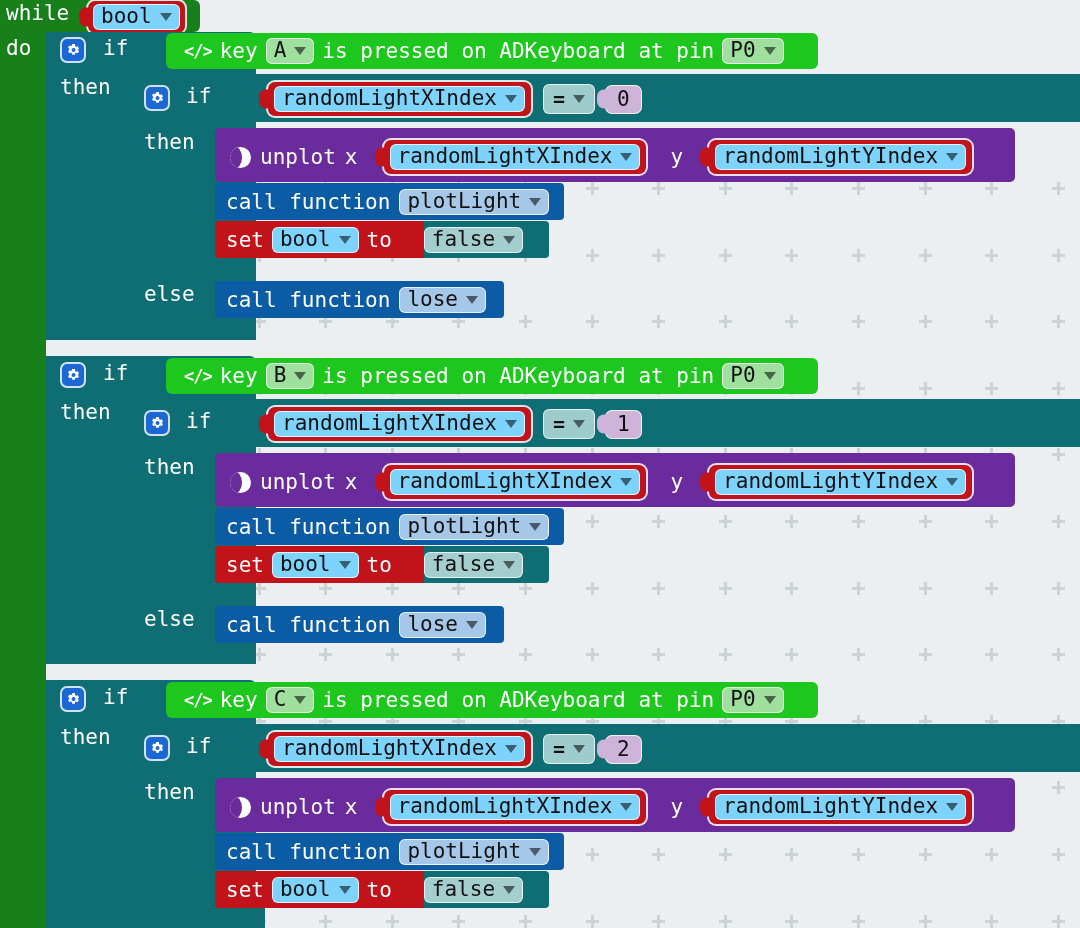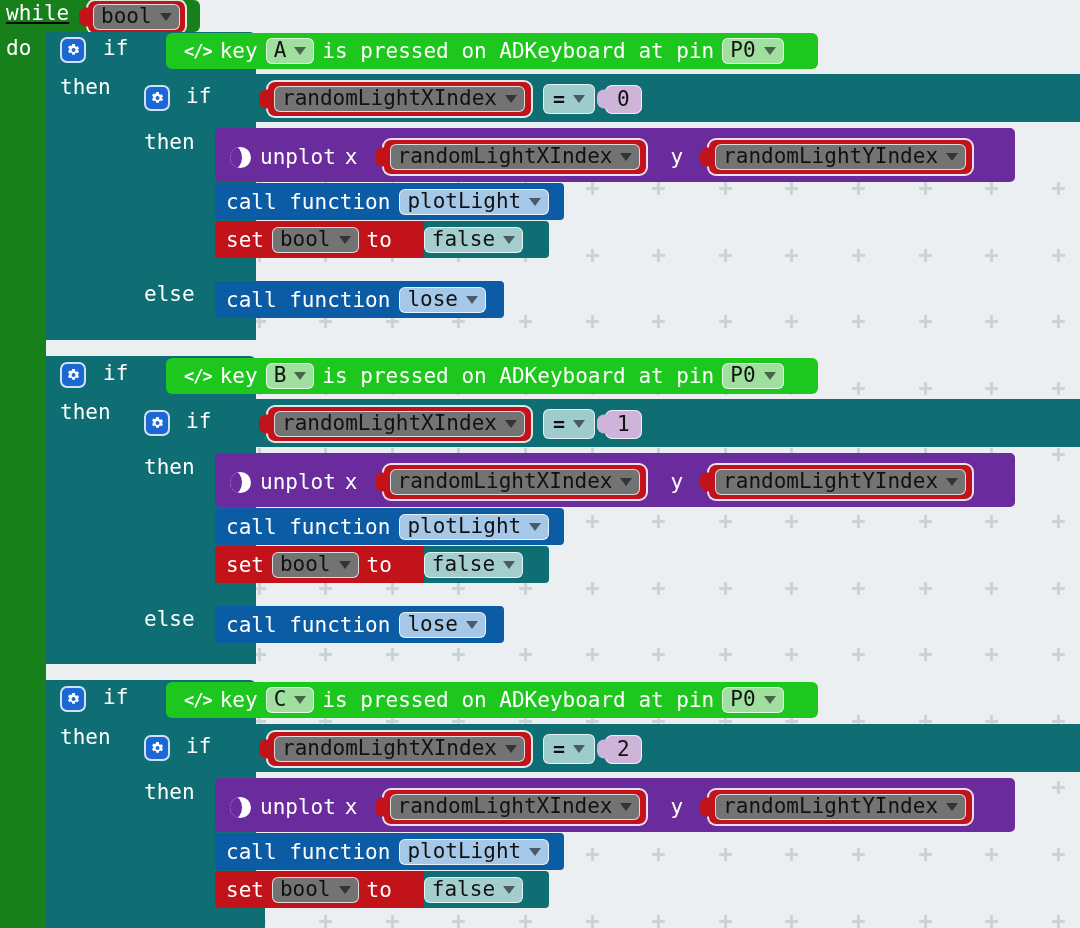--- a/index.html
+++ b/index.html
@@ -56,21 +56,21 @@
 
   
   .c-green  { background:#17801b; }   
   .c-teal   { background:#0e6e73; }   
   .c-brgrn  { background:#1ec71e; }   
   .c-purple { background:#6a2c9c; }   
   .c-blue   { background:#0b5ca5; }   
   .c-red    { background:#c2121a; }   
   .c-tealdk { background:#0e6e73; }
 
-  .f-red   { background:#737373; }
+  .f-red   { background:#7dd3fc; }
   .f-grn   { background:#9fe09f; }
   .f-blu   { background:#a6c8e8; }
   .f-tl    { background:#9ecccc; }
   .f-lav   { background:#cdb4d8; }
   .f-tl2   { background:#a4cdcd; }
 
   
   .gear {
     width:26px;height:26px;border-radius:7px;background:#1b68d4;
     border:2px solid rgba(255,255,255,.8);
@@ -298,21 +298,21 @@
     <div class="plus" style="left: 119.4px; top: 914.6px;"></div>
     <div class="plus" style="left: 52.8px; top: 914.6px;"></div>
     <div class="plus" style="left: 918.6px; top: 914.6px;"></div>
     <div class="plus" style="left: 985.2px; top: 914.6px;"></div>
     <div class="plus" style="left: 1051.8px; top: 914.6px;"></div>
   </div>
 
 <div class="blk c-green" style="left:0;top:0;width:46px;height:928px;"></div>
 <div class="blk c-green" style="left:0;top:0;width:200px;height:32px;border-radius:0 6px 6px 0;"></div>
 
-<div class="blk" style="left:6px;top:3px;text-decoration:underline;">
+<div class="blk" style="left:6px;top:3px;">
   <span class="lbl">while</span>
 </div>
 <div class="blk" style="left:88px;top:1px;">
   <div class="reporter c-red plug" style="background:#c2121a;padding:3px 5px;">
     <span class="field f-red">
       <span>bool</span>
       <i class="caret"></i>
     </span>
   </div>
 </div>

